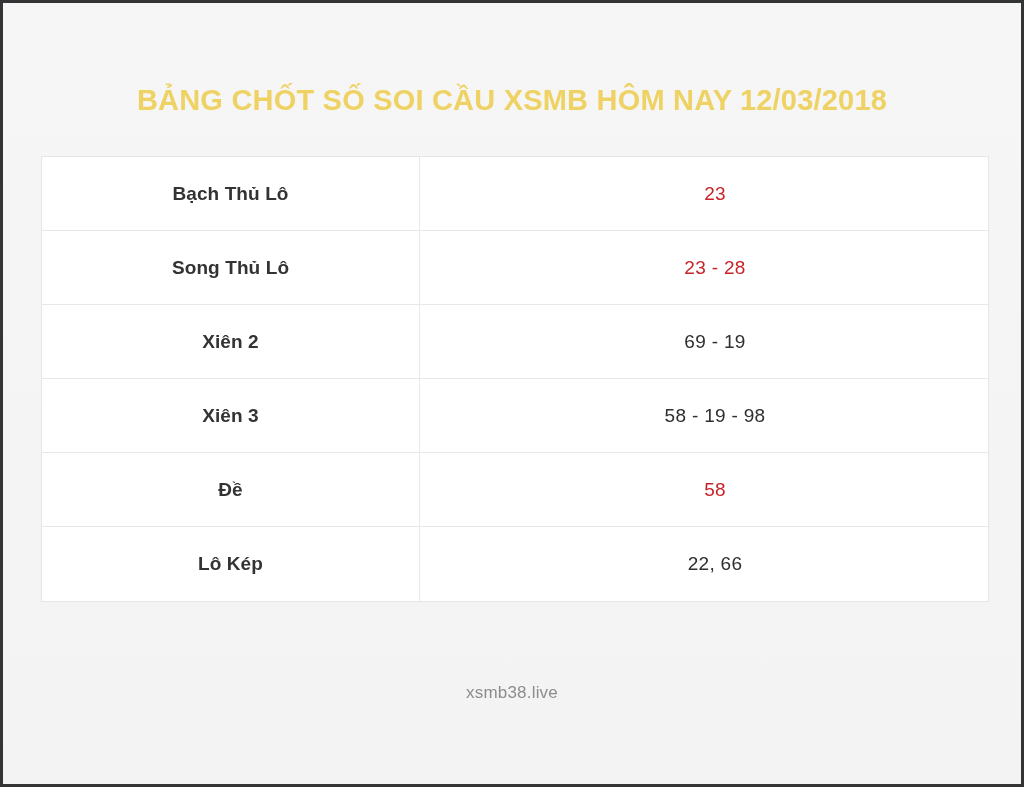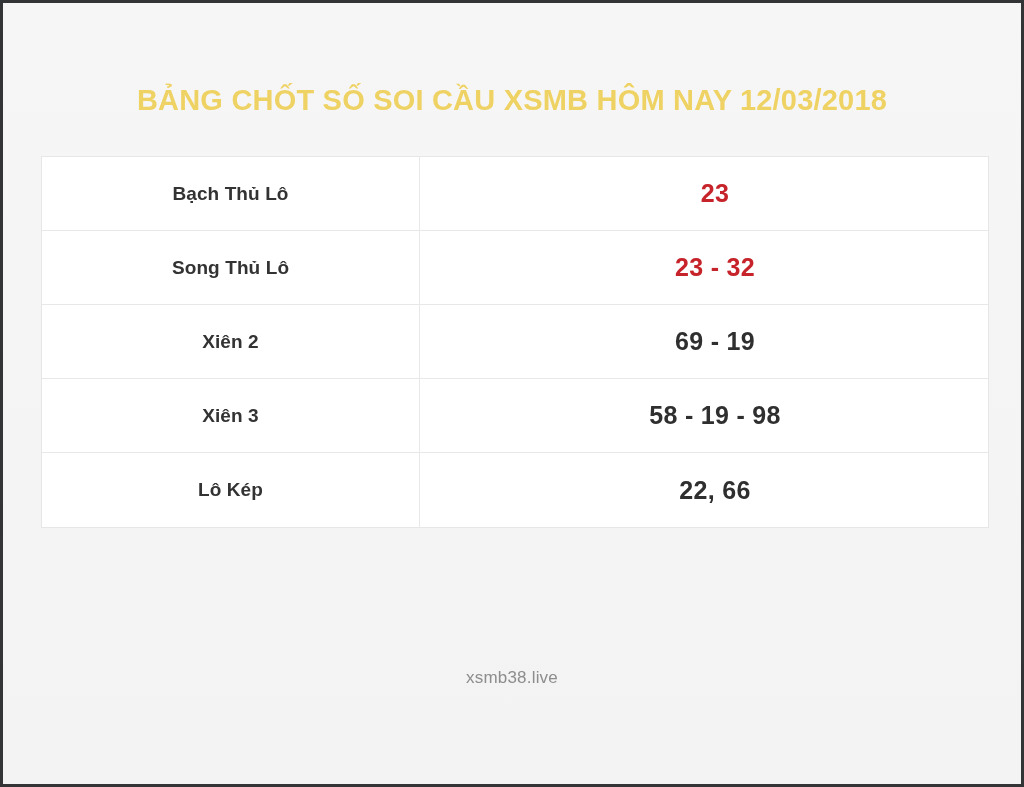--- a/index.html
+++ b/index.html
@@ -74,35 +74,35 @@
   .cell-label {
     width: 378px;
     border-right: 1px solid #e8e8e8;
     font-size: 19px;
     font-weight: bold;
     color: #333333;
     letter-spacing: 0.1px;
   }
   .cell-value {
     flex: 1;
-    font-size: 25px;
-    font-weight: bold;
+    font-size: 19px;
+    font-weight: normal;
     color: #2f2f2f;
     letter-spacing: 0.3px;
   }
   .cell-value.accent {
     color: #c6242a;
   }
 
   
   .footer {
     position: absolute;
     left: 0;
     right: 0;
-    top: 665px;
+    top: 680px;
     text-align: center;
     font-size: 17px;
     font-weight: normal;
     color: #8d8d8d;
     letter-spacing: 0.2px;
   }
 </style>
 </head>
 <body>
 
@@ -113,33 +113,37 @@
 
     <div class="board">
 
       <div class="row">
         <div class="cell-label">Bạch Thủ Lô</div>
         <div class="cell-value accent">23</div>
       </div>
 
       <div class="row">
         <div class="cell-label">Song Thủ Lô</div>
-        <div class="cell-value accent">23 - 32</div>
+        <div class="cell-value accent">23 - 28</div>
       </div>
 
       <div class="row">
         <div class="cell-label">Xiên 2</div>
         <div class="cell-value">69 - 19</div>
       </div>
 
       <div class="row">
         <div class="cell-label">Xiên 3</div>
         <div class="cell-value">58 - 19 - 98</div>
       </div>
 
+      <div class="row">
+        <div class="cell-label">Đề</div>
+        <div class="cell-value accent">58</div>
+      </div>
 
       <div class="row">
         <div class="cell-label">Lô Kép</div>
         <div class="cell-value">22, 66</div>
       </div>
 
 
     </div>
 
     <div class="footer">xsmb38.live</div>

